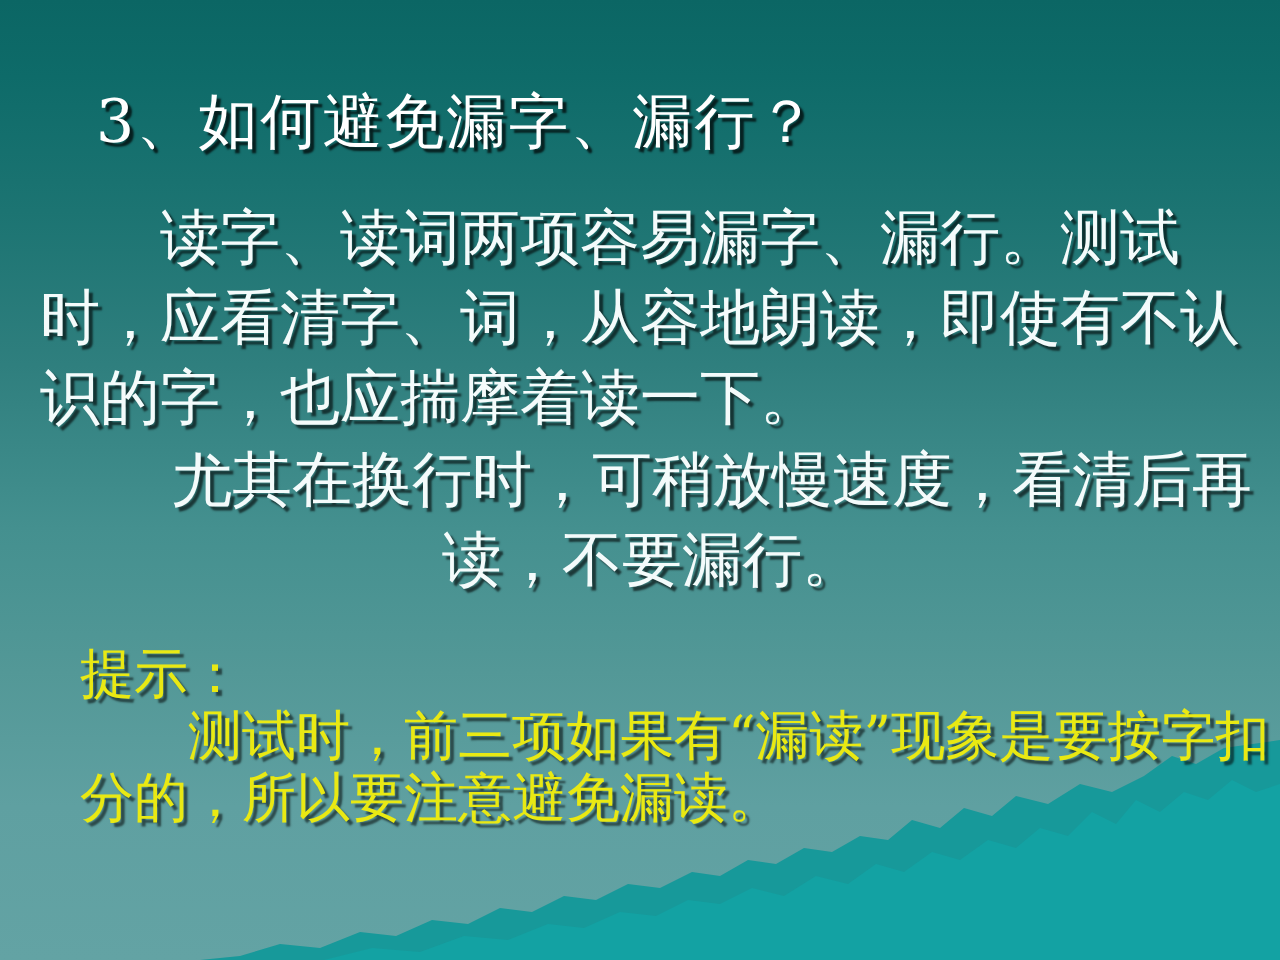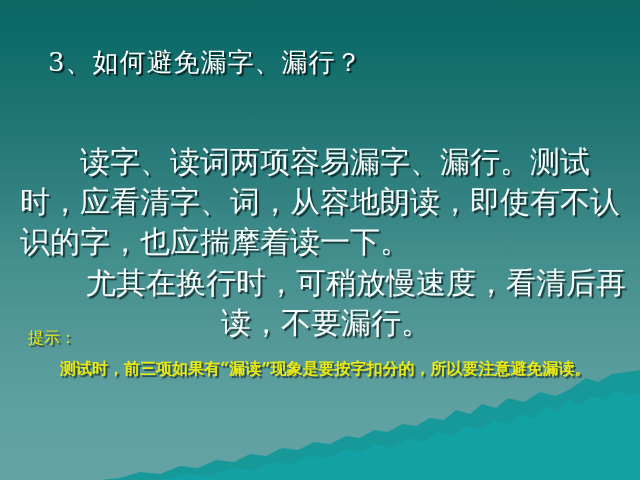--- a/index.html
+++ b/index.html
@@ -34,60 +34,58 @@
     height: 110px;
     pointer-events: none;
   }
 
   
   .title {
     position: absolute;
     left: 48px;
     top: 40px;
     width: 560px;
-    font-size: 26px;
+    font-size: 30px;
     line-height: 44px;
     letter-spacing: 1px;
     color: #ffffff;
     text-shadow: 2px 2px 1px rgba(0,0,0,0.72);
     white-space: nowrap;
   }
 
   .body-block {
     position: absolute;
     left: 20px;
     top: 100px;
     width: 612px;
     font-size: 30px;
     line-height: 40px;
     color: #f4fbfb;
     text-shadow: 2px 2px 1px rgba(0,0,0,0.62);
-    margin-top: 42px;
   }
   .body-para {
     margin: 0;
     text-indent: 2em;
   }
   .body-para + .body-para { margin-top: 1px; text-align: center; }
 
   .hint-block {
     position: absolute;
-    left: 28px;
+    left: 40px;
     top: 322px;
     width: 600px;
-    font-size: 16px;
+    font-size: 27px;
     line-height: 31px;
     color: #e9e913;
     text-shadow: 2px 2px 1px rgba(0,0,0,0.55);
   }
   .hint-label { margin: 0; }
   .hint-para {
     margin: 0;
     text-indent: 2em;
-    font-weight: bold;
   }
 </style>
 </head>
 <body>
 
 <div id="slide">
 
   <svg class="ridge" viewBox="0 0 640 110" preserveAspectRatio="none">
     <path fill="#17999a" d="M640,110 L640,0 L612,4 L598,12 L586,8 L572,18 L556,26 L540,22
              L524,32 L508,28 L496,38 L482,34 L470,44 L456,40 L444,50 L430,48

